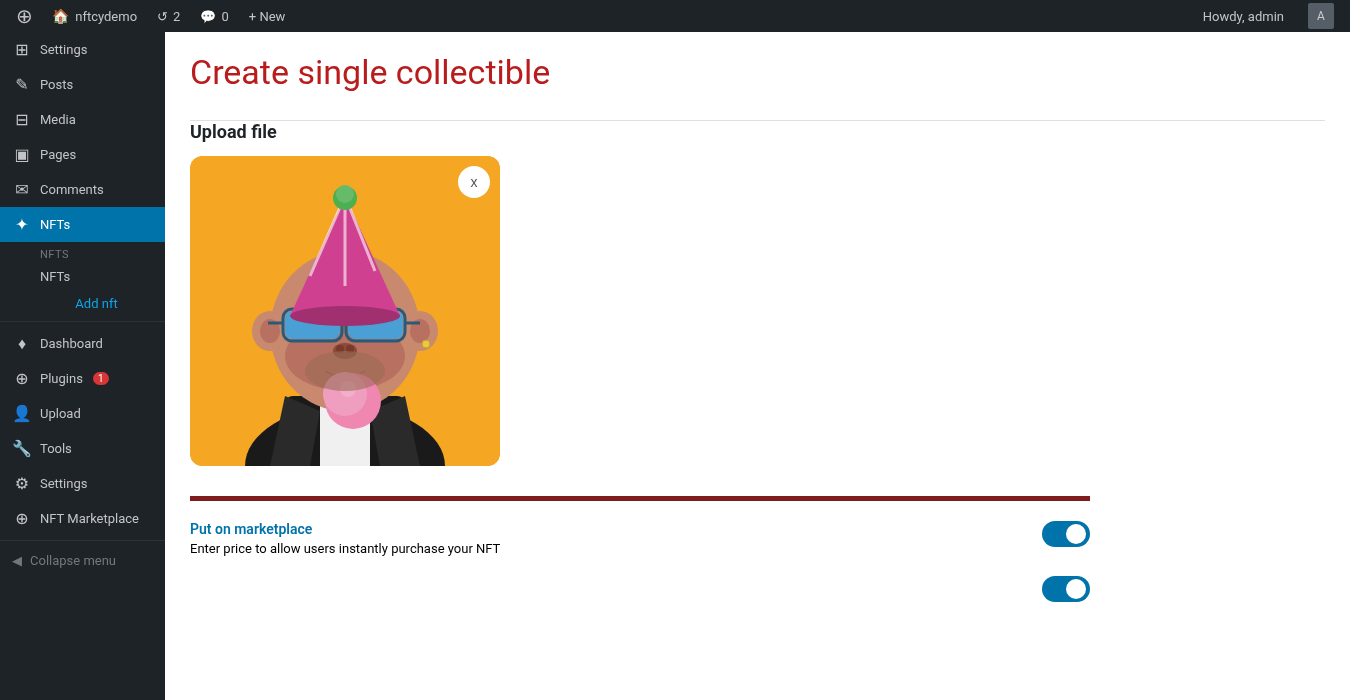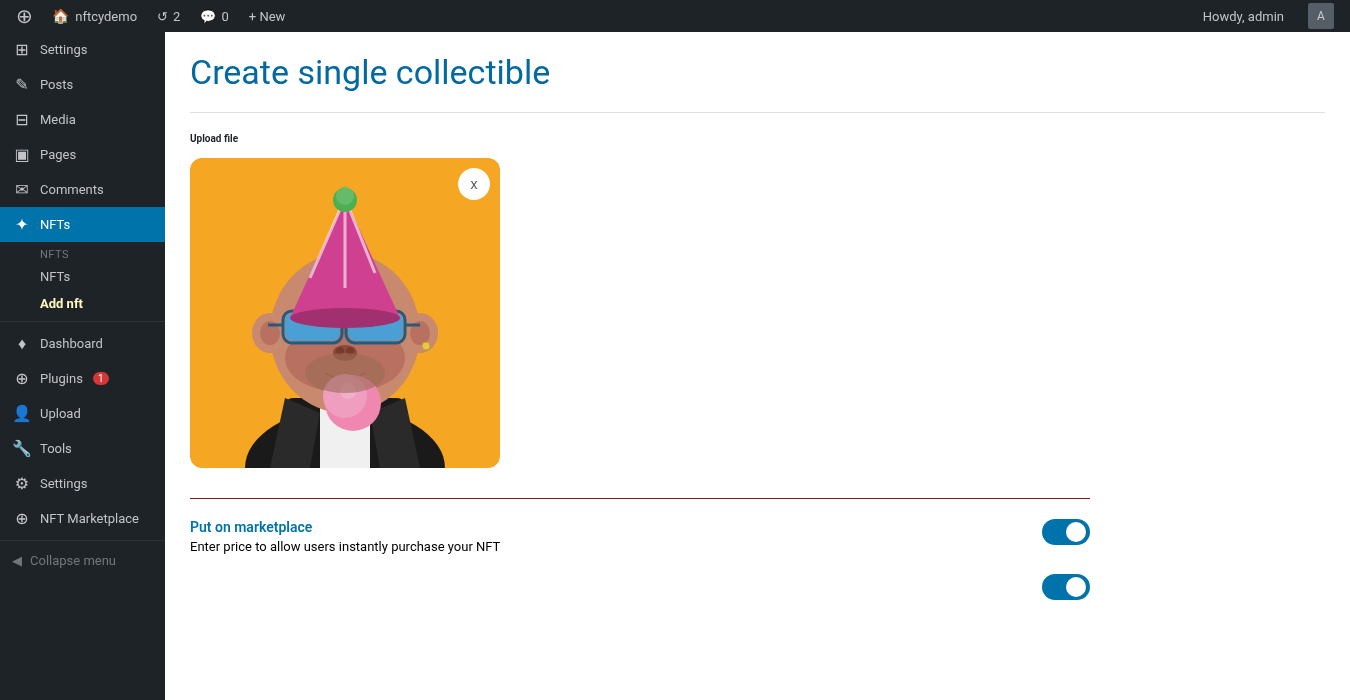--- a/index.html
+++ b/index.html
@@ -90,21 +90,21 @@
       letter-spacing: 0.5px;
     }
     .submenu-item {
       display: flex;
       align-items: center;
       padding: 6px 12px 6px 40px;
       color: #c3c4c7;
       font-size: 13px;
       cursor: pointer;
     }
-    .submenu-item.active { color: #fef9c3; font-weight: 700; }
+    .submenu-item.active { color: #0ea5e9; font-weight: 400; justify-content: center; }
     .menu-separator {
       border: none;
       border-top: 1px solid #2c3338;
       margin: 4px 0;
     }
     .collapse-item {
       display: flex;
       align-items: center;
       gap: 8px;
       padding: 8px 12px;
@@ -122,29 +122,28 @@
       flex-direction: column;
     }
     .wrap {
       background: #fff;
       flex: 1;
       padding: 20px 25px;
     }
     h1.page-title {
       font-size: 34px;
       font-weight: 400;
-      color: #0369a1;
-      margin-bottom: 20px;
-      padding-bottom: 20px;
+      color: #b91c1c;
+      padding-bottom: 28px;
       border-bottom: 1px solid #e0e0e0;
     }
 
     
     .section-label {
-      font-size: 10px;
+      font-size: 18px;
       font-weight: 700;
       color: #1d2327;
       margin-bottom: 14px;
     }
     .upload-area {
       position: relative;
       width: 310px;
       height: 310px;
       border-radius: 12px;
       overflow: hidden;
@@ -177,21 +176,21 @@
       font-weight: 400;
     }
 
     
     .marketplace-row {
       display: flex;
       align-items: flex-start;
       justify-content: space-between;
       margin-top: 30px;
       padding-top: 20px;
-      border-top: 1px solid #7f1d1d;
+      border-top: 5px solid #7f1d1d;
       max-width: 900px;
     }
     .marketplace-info { flex: 1; }
     .marketplace-title {
       color: #0073aa;
       font-size: 14px;
       font-weight: 600;
       cursor: pointer;
       margin-bottom: 4px;
     }

